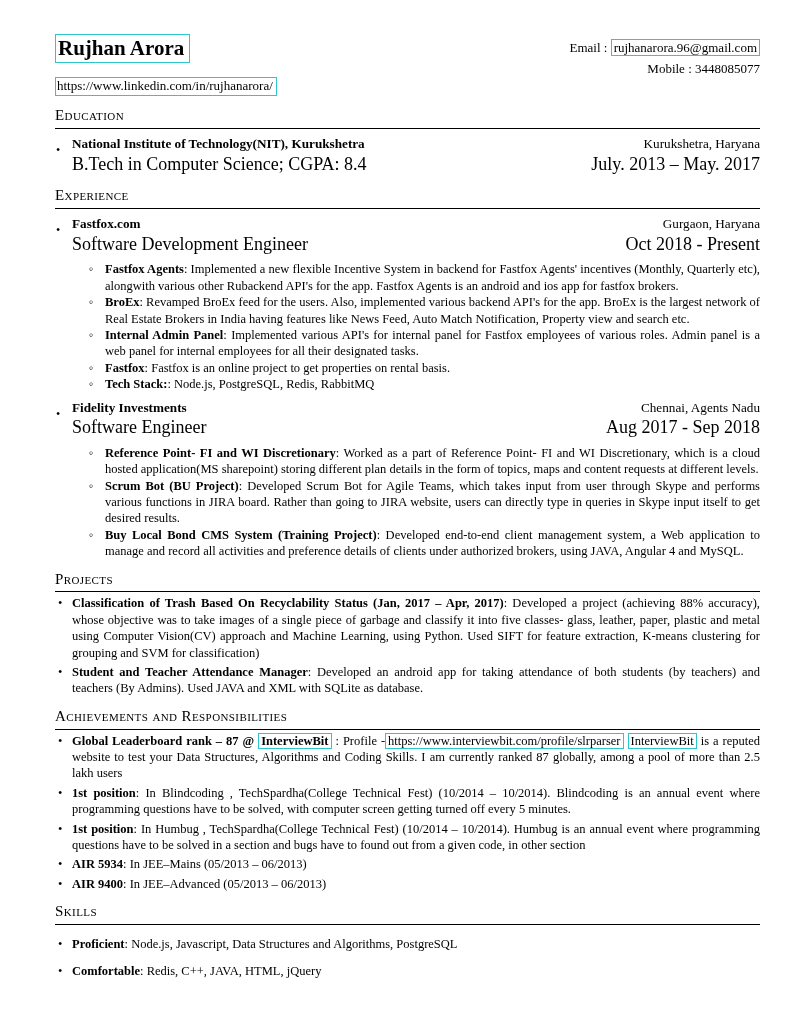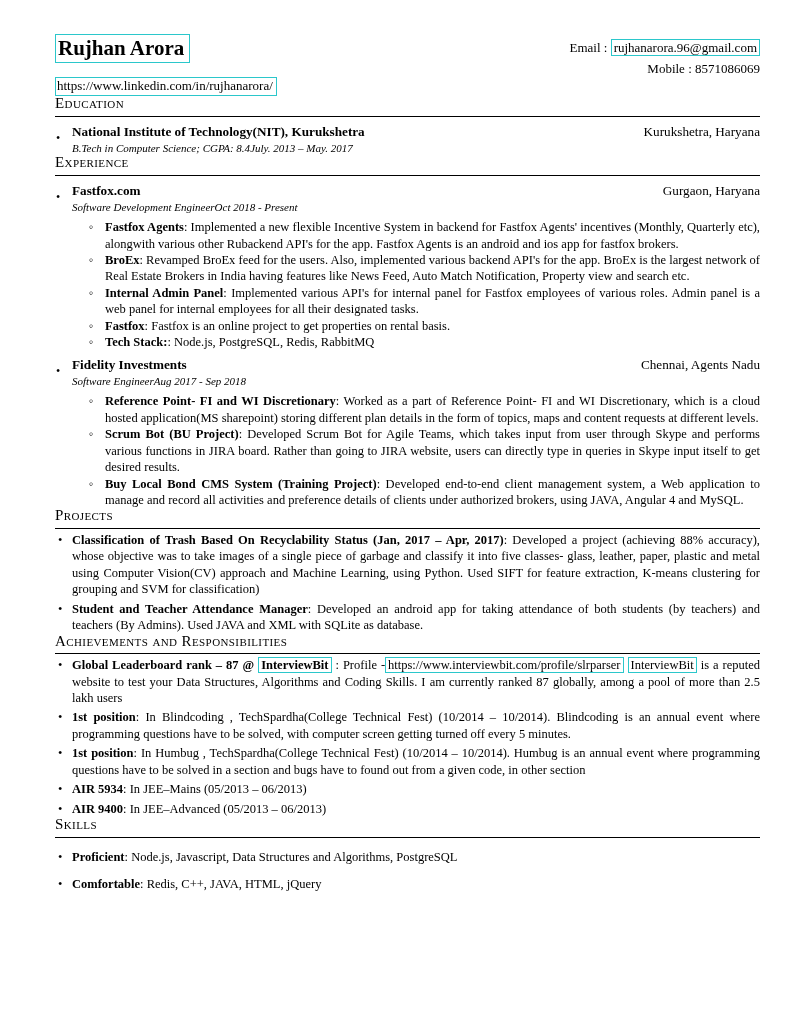--- a/index.html
+++ b/index.html
@@ -16,31 +16,31 @@
     display:inline-block;border:1px solid var(--link,#2bc7cb);
     font-weight:bold;font-size:21px;line-height:1.15;padding:1px 5px 2px 2px;
   }
   .url-box{
     display:inline-block;border:1px solid var(--link,#2bc7cb);
     font-size:13px;line-height:1.25;padding:0 3px 1px 1px;margin-top:14px;
   }
   .h-right{text-align:right;font-size:13px;line-height:1.6;padding-top:4px;}
   .lbox{border:1px solid var(--link,#2bc7cb);padding:0 2px;}
   
-  .sec{}
+  .sec{margin-top:12px;}
   .sec-head{
     font-variant:small-caps;font-size:15px;line-height:1.05;
     letter-spacing:.4px;border-bottom:1.2px solid #000;padding-bottom:4px;
   }
   
   .entry{position:relative;padding-left:17px;margin-top:6px;}
   .entry > .bullet{position:absolute;left:1px;top:8px;font-size:12px;}
   .row1{display:flex;justify-content:space-between;font-size:13.2px;line-height:1.35;}
   .row1 .ttl{font-weight:bold;}
-  .row2{display:flex;font-size:11px;line-height:1.3;font-style:italic;}
+  .row2{display:flex;justify-content:space-between;font-size:18px;line-height:1.3;}
   .subs{margin-top:5px;}
   .sub{
     position:relative;padding-left:33px;font-size:12.5px;line-height:16.4px;
     text-align:justify;
   }
   .sub > .sb{position:absolute;left:17px;top:0;}
   
   .item{
     position:relative;padding-left:17px;font-size:12.5px;line-height:16.4px;
     text-align:justify;margin-top:3px;
@@ -62,21 +62,21 @@
       </div>
       <div>
         <span class="url-box">https://www.linkedin.com/in/rujhanarora/</span>
       </div>
     </div>
     <div class="h-right">
       <div>
         <span>Email : </span><span class="lbox">rujhanarora.96@gmail.com</span>
       </div>
       <div>
-        <span>Mobile : </span><span>8571086069</span>
+        <span>Mobile : </span><span>3448085077</span>
       </div>
     </div>
   </div>
 
   <main>
       <section class="sec">
         <div class="sec-head">Education</div>
         <div class="entry">
           <span class="bullet">•</span>
           <div class="row1">

